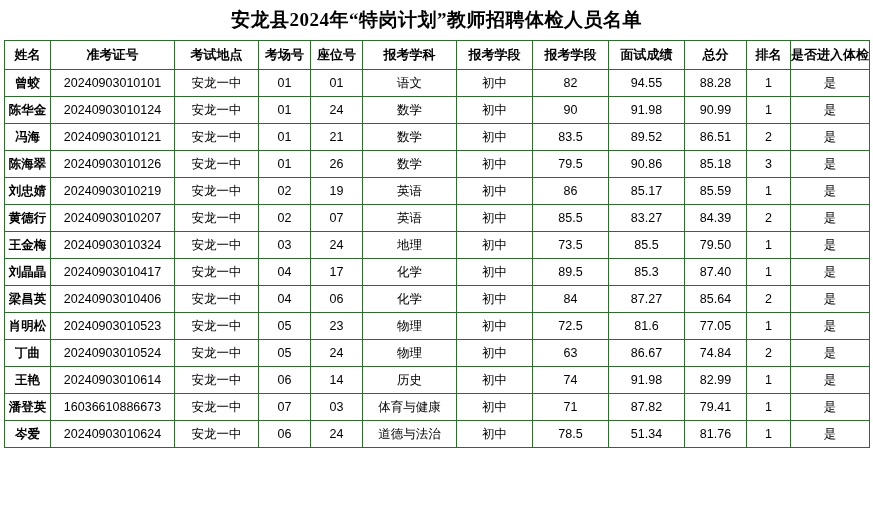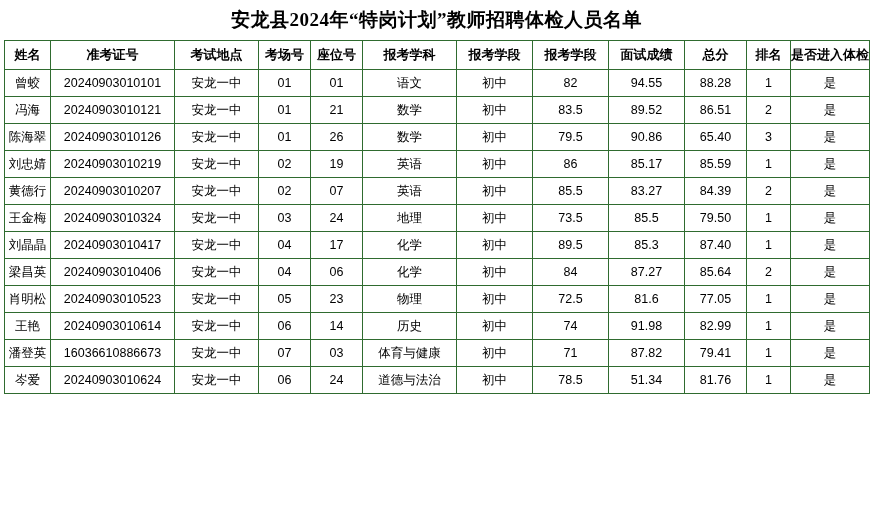--- a/index.html
+++ b/index.html
@@ -52,21 +52,21 @@
   table.roster thead th {
     font-weight: bold;
     font-size: 13px;
     height: 28px;
     line-height: 28px;
     background: #ffffff;
   }
   table.roster tbody td {
     font-size: 12.5px;
   }
-  td.name, th.name { font-weight: normal; }
+  td.name, th.name { font-weight: bold; }
   
   col.c-name   { width: 46px; }
   col.c-ticket { width: 124px; }
   col.c-place  { width: 84px; }
   col.c-room   { width: 52px; }
   col.c-seat   { width: 52px; }
   col.c-subject{ width: 94px; }
   col.c-stage  { width: 76px; }
   col.c-written{ width: 76px; }
   col.c-interview{ width: 76px; }
@@ -121,20 +121,34 @@
           <td>01</td>
           <td>语文</td>
           <td>初中</td>
           <td>82</td>
           <td>94.55</td>
           <td>88.28</td>
           <td>1</td>
           <td>是</td>
         </tr>
         <tr>
+          <td class="name">陈华金</td>
+          <td>20240903010124</td>
+          <td>安龙一中</td>
+          <td>01</td>
+          <td>24</td>
+          <td>数学</td>
+          <td>初中</td>
+          <td>90</td>
+          <td>91.98</td>
+          <td>90.99</td>
+          <td>1</td>
+          <td>是</td>
+        </tr>
+        <tr>
           <td class="name">冯海</td>
           <td>20240903010121</td>
           <td>安龙一中</td>
           <td>01</td>
           <td>21</td>
           <td>数学</td>
           <td>初中</td>
           <td>83.5</td>
           <td>89.52</td>
           <td>86.51</td>
@@ -144,21 +158,21 @@
         <tr>
           <td class="name">陈海翠</td>
           <td>20240903010126</td>
           <td>安龙一中</td>
           <td>01</td>
           <td>26</td>
           <td>数学</td>
           <td>初中</td>
           <td>79.5</td>
           <td>90.86</td>
-          <td>65.40</td>
+          <td>85.18</td>
           <td>3</td>
           <td>是</td>
         </tr>
         <tr>
           <td class="name">刘忠婧</td>
           <td>20240903010219</td>
           <td>安龙一中</td>
           <td>02</td>
           <td>19</td>
           <td>英语</td>
@@ -233,20 +247,34 @@
           <td>23</td>
           <td>物理</td>
           <td>初中</td>
           <td>72.5</td>
           <td>81.6</td>
           <td>77.05</td>
           <td>1</td>
           <td>是</td>
         </tr>
         <tr>
+          <td class="name">丁曲</td>
+          <td>20240903010524</td>
+          <td>安龙一中</td>
+          <td>05</td>
+          <td>24</td>
+          <td>物理</td>
+          <td>初中</td>
+          <td>63</td>
+          <td>86.67</td>
+          <td>74.84</td>
+          <td>2</td>
+          <td>是</td>
+        </tr>
+        <tr>
           <td class="name">王艳</td>
           <td>20240903010614</td>
           <td>安龙一中</td>
           <td>06</td>
           <td>14</td>
           <td>历史</td>
           <td>初中</td>
           <td>74</td>
           <td>91.98</td>
           <td>82.99</td>

